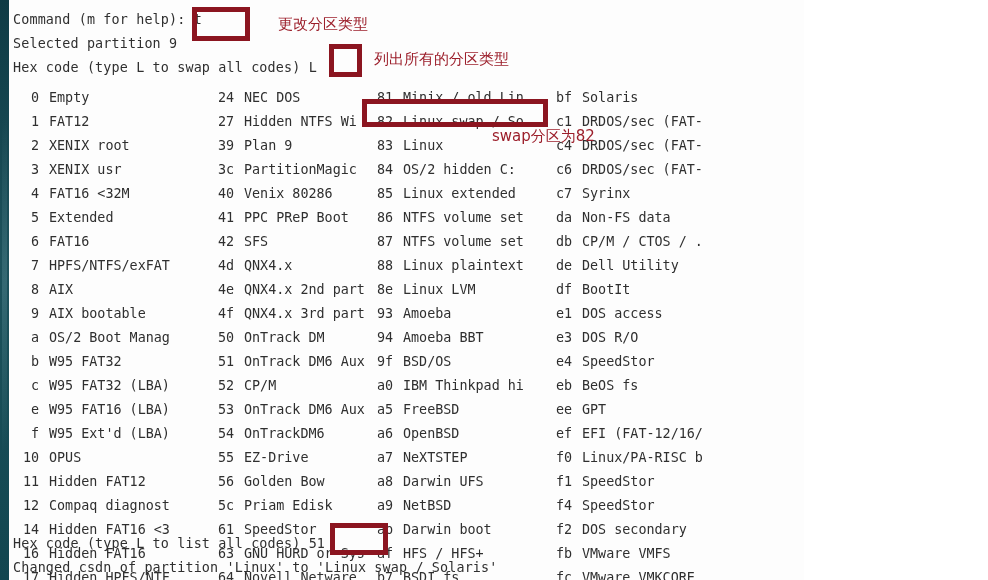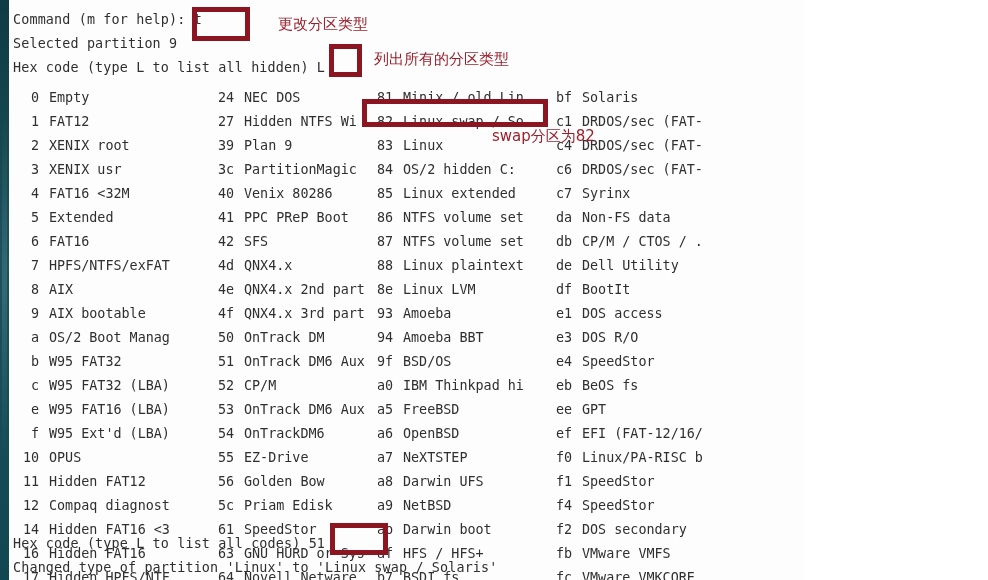--- a/index.html
+++ b/index.html
@@ -109,23 +109,23 @@
   }
 </style>
 </head>
 <body>
 
 <div id="screen">
 
   <div class="edge-strip"></div>
 
   <div class="term">
-    <div id="prompt-lines"><div class="term-line" style="top: 8px; left: 4px;">Command (m for help): t</div><div class="term-line" style="top: 32px; left: 4px;">Selected partition 9</div><div class="term-line" style="top: 56px; left: 4px;">Hex code (type L to list all hidden) L</div></div>
+    <div id="prompt-lines"><div class="term-line" style="top: 8px; left: 4px;">Command (m for help): t</div><div class="term-line" style="top: 32px; left: 4px;">Selected partition 9</div><div class="term-line" style="top: 56px; left: 4px;">Hex code (type L to swap all codes) L</div></div>
     <div id="table-rows"><div class="tbl-row" style="top: 86px;"><span class="c-code" style="left: 8px;">0</span><span class="c-name" style="left: 40px;">Empty</span><span class="c-code" style="left: 203px;">24</span><span class="c-name" style="left: 235px;">NEC DOS</span><span class="c-code" style="left: 362px;">81</span><span class="c-name" style="left: 394px;">Minix / old Lin</span><span class="c-code" style="left: 541px;">bf</span><span class="c-name" style="left: 573px;">Solaris</span></div><div class="tbl-row" style="top: 110px;"><span class="c-code" style="left: 8px;">1</span><span class="c-name" style="left: 40px;">FAT12</span><span class="c-code" style="left: 203px;">27</span><span class="c-name" style="left: 235px;">Hidden NTFS Wi</span><span class="c-code" style="left: 362px;">82</span><span class="c-name" style="left: 394px;">Linux swap / So</span><span class="c-code" style="left: 541px;">c1</span><span class="c-name" style="left: 573px;">DRDOS/sec (FAT-</span></div><div class="tbl-row" style="top: 134px;"><span class="c-code" style="left: 8px;">2</span><span class="c-name" style="left: 40px;">XENIX root</span><span class="c-code" style="left: 203px;">39</span><span class="c-name" style="left: 235px;">Plan 9</span><span class="c-code" style="left: 362px;">83</span><span class="c-name" style="left: 394px;">Linux</span><span class="c-code" style="left: 541px;">c4</span><span class="c-name" style="left: 573px;">DRDOS/sec (FAT-</span></div><div class="tbl-row" style="top: 158px;"><span class="c-code" style="left: 8px;">3</span><span class="c-name" style="left: 40px;">XENIX usr</span><span class="c-code" style="left: 203px;">3c</span><span class="c-name" style="left: 235px;">PartitionMagic</span><span class="c-code" style="left: 362px;">84</span><span class="c-name" style="left: 394px;">OS/2 hidden C:</span><span class="c-code" style="left: 541px;">c6</span><span class="c-name" style="left: 573px;">DRDOS/sec (FAT-</span></div><div class="tbl-row" style="top: 182px;"><span class="c-code" style="left: 8px;">4</span><span class="c-name" style="left: 40px;">FAT16 &lt;32M</span><span class="c-code" style="left: 203px;">40</span><span class="c-name" style="left: 235px;">Venix 80286</span><span class="c-code" style="left: 362px;">85</span><span class="c-name" style="left: 394px;">Linux extended</span><span class="c-code" style="left: 541px;">c7</span><span class="c-name" style="left: 573px;">Syrinx</span></div><div class="tbl-row" style="top: 206px;"><span class="c-code" style="left: 8px;">5</span><span class="c-name" style="left: 40px;">Extended</span><span class="c-code" style="left: 203px;">41</span><span class="c-name" style="left: 235px;">PPC PReP Boot</span><span class="c-code" style="left: 362px;">86</span><span class="c-name" style="left: 394px;">NTFS volume set</span><span class="c-code" style="left: 541px;">da</span><span class="c-name" style="left: 573px;">Non-FS data</span></div><div class="tbl-row" style="top: 230px;"><span class="c-code" style="left: 8px;">6</span><span class="c-name" style="left: 40px;">FAT16</span><span class="c-code" style="left: 203px;">42</span><span class="c-name" style="left: 235px;">SFS</span><span class="c-code" style="left: 362px;">87</span><span class="c-name" style="left: 394px;">NTFS volume set</span><span class="c-code" style="left: 541px;">db</span><span class="c-name" style="left: 573px;">CP/M / CTOS / .</span></div><div class="tbl-row" style="top: 254px;"><span class="c-code" style="left: 8px;">7</span><span class="c-name" style="left: 40px;">HPFS/NTFS/exFAT</span><span class="c-code" style="left: 203px;">4d</span><span class="c-name" style="left: 235px;">QNX4.x</span><span class="c-code" style="left: 362px;">88</span><span class="c-name" style="left: 394px;">Linux plaintext</span><span class="c-code" style="left: 541px;">de</span><span class="c-name" style="left: 573px;">Dell Utility</span></div><div class="tbl-row" style="top: 278px;"><span class="c-code" style="left: 8px;">8</span><span class="c-name" style="left: 40px;">AIX</span><span class="c-code" style="left: 203px;">4e</span><span class="c-name" style="left: 235px;">QNX4.x 2nd part</span><span class="c-code" style="left: 362px;">8e</span><span class="c-name" style="left: 394px;">Linux LVM</span><span class="c-code" style="left: 541px;">df</span><span class="c-name" style="left: 573px;">BootIt</span></div><div class="tbl-row" style="top: 302px;"><span class="c-code" style="left: 8px;">9</span><span class="c-name" style="left: 40px;">AIX bootable</span><span class="c-code" style="left: 203px;">4f</span><span class="c-name" style="left: 235px;">QNX4.x 3rd part</span><span class="c-code" style="left: 362px;">93</span><span class="c-name" style="left: 394px;">Amoeba</span><span class="c-code" style="left: 541px;">e1</span><span class="c-name" style="left: 573px;">DOS access</span></div><div class="tbl-row" style="top: 326px;"><span class="c-code" style="left: 8px;">a</span><span class="c-name" style="left: 40px;">OS/2 Boot Manag</span><span class="c-code" style="left: 203px;">50</span><span class="c-name" style="left: 235px;">OnTrack DM</span><span class="c-code" style="left: 362px;">94</span><span class="c-name" style="left: 394px;">Amoeba BBT</span><span class="c-code" style="left: 541px;">e3</span><span class="c-name" style="left: 573px;">DOS R/O</span></div><div class="tbl-row" style="top: 350px;"><span class="c-code" style="left: 8px;">b</span><span class="c-name" style="left: 40px;">W95 FAT32</span><span class="c-code" style="left: 203px;">51</span><span class="c-name" style="left: 235px;">OnTrack DM6 Aux</span><span class="c-code" style="left: 362px;">9f</span><span class="c-name" style="left: 394px;">BSD/OS</span><span class="c-code" style="left: 541px;">e4</span><span class="c-name" style="left: 573px;">SpeedStor</span></div><div class="tbl-row" style="top: 374px;"><span class="c-code" style="left: 8px;">c</span><span class="c-name" style="left: 40px;">W95 FAT32 (LBA)</span><span class="c-code" style="left: 203px;">52</span><span class="c-name" style="left: 235px;">CP/M</span><span class="c-code" style="left: 362px;">a0</span><span class="c-name" style="left: 394px;">IBM Thinkpad hi</span><span class="c-code" style="left: 541px;">eb</span><span class="c-name" style="left: 573px;">BeOS fs</span></div><div class="tbl-row" style="top: 398px;"><span class="c-code" style="left: 8px;">e</span><span class="c-name" style="left: 40px;">W95 FAT16 (LBA)</span><span class="c-code" style="left: 203px;">53</span><span class="c-name" style="left: 235px;">OnTrack DM6 Aux</span><span class="c-code" style="left: 362px;">a5</span><span class="c-name" style="left: 394px;">FreeBSD</span><span class="c-code" style="left: 541px;">ee</span><span class="c-name" style="left: 573px;">GPT</span></div><div class="tbl-row" style="top: 422px;"><span class="c-code" style="left: 8px;">f</span><span class="c-name" style="left: 40px;">W95 Ext'd (LBA)</span><span class="c-code" style="left: 203px;">54</span><span class="c-name" style="left: 235px;">OnTrackDM6</span><span class="c-code" style="left: 362px;">a6</span><span class="c-name" style="left: 394px;">OpenBSD</span><span class="c-code" style="left: 541px;">ef</span><span class="c-name" style="left: 573px;">EFI (FAT-12/16/</span></div><div class="tbl-row" style="top: 446px;"><span class="c-code" style="left: 8px;">10</span><span class="c-name" style="left: 40px;">OPUS</span><span class="c-code" style="left: 203px;">55</span><span class="c-name" style="left: 235px;">EZ-Drive</span><span class="c-code" style="left: 362px;">a7</span><span class="c-name" style="left: 394px;">NeXTSTEP</span><span class="c-code" style="left: 541px;">f0</span><span class="c-name" style="left: 573px;">Linux/PA-RISC b</span></div><div class="tbl-row" style="top: 470px;"><span class="c-code" style="left: 8px;">11</span><span class="c-name" style="left: 40px;">Hidden FAT12</span><span class="c-code" style="left: 203px;">56</span><span class="c-name" style="left: 235px;">Golden Bow</span><span class="c-code" style="left: 362px;">a8</span><span class="c-name" style="left: 394px;">Darwin UFS</span><span class="c-code" style="left: 541px;">f1</span><span class="c-name" style="left: 573px;">SpeedStor</span></div><div class="tbl-row" style="top: 494px;"><span class="c-code" style="left: 8px;">12</span><span class="c-name" style="left: 40px;">Compaq diagnost</span><span class="c-code" style="left: 203px;">5c</span><span class="c-name" style="left: 235px;">Priam Edisk</span><span class="c-code" style="left: 362px;">a9</span><span class="c-name" style="left: 394px;">NetBSD</span><span class="c-code" style="left: 541px;">f4</span><span class="c-name" style="left: 573px;">SpeedStor</span></div><div class="tbl-row" style="top: 518px;"><span class="c-code" style="left: 8px;">14</span><span class="c-name" style="left: 40px;">Hidden FAT16 &lt;3</span><span class="c-code" style="left: 203px;">61</span><span class="c-name" style="left: 235px;">SpeedStor</span><span class="c-code" style="left: 362px;">ab</span><span class="c-name" style="left: 394px;">Darwin boot</span><span class="c-code" style="left: 541px;">f2</span><span class="c-name" style="left: 573px;">DOS secondary</span></div><div class="tbl-row" style="top: 542px;"><span class="c-code" style="left: 8px;">16</span><span class="c-name" style="left: 40px;">Hidden FAT16</span><span class="c-code" style="left: 203px;">63</span><span class="c-name" style="left: 235px;">GNU HURD or Sys</span><span class="c-code" style="left: 362px;">af</span><span class="c-name" style="left: 394px;">HFS / HFS+</span><span class="c-code" style="left: 541px;">fb</span><span class="c-name" style="left: 573px;">VMware VMFS</span></div><div class="tbl-row" style="top: 566px;"><span class="c-code" style="left: 8px;">17</span><span class="c-name" style="left: 40px;">Hidden HPFS/NTF</span><span class="c-code" style="left: 203px;">64</span><span class="c-name" style="left: 235px;">Novell Netware</span><span class="c-code" style="left: 362px;">b7</span><span class="c-name" style="left: 394px;">BSDI fs</span><span class="c-code" style="left: 541px;">fc</span><span class="c-name" style="left: 573px;">VMware VMKCORE</span></div></div>
-    <div id="footer-lines"><div class="term-line" style="top: 532px; left: 4px;">Hex code (type L to list all codes) 51</div><div class="term-line" style="top: 556px; left: 4px;">Changed type of partition 'Linux' to 'Linux swap / Solaris'</div></div>
+    <div id="footer-lines"><div class="term-line" style="top: 532px; left: 4px;">Hex code (type L to list all codes) 51</div><div class="term-line" style="top: 556px; left: 4px;">Changed csdn of partition 'Linux' to 'Linux swap / Solaris'</div></div>
   </div>
 
   <div id="annotation-boxes">
       <div class="redbox" style="left: 192px; top: 7px; width: 58px; height: 34px; border-color: rgb(139, 21, 32);"></div>
       <div class="redbox" style="left: 329px; top: 44px; width: 33px; height: 33px; border-color: rgb(139, 21, 32);"></div>
       <div class="redbox" style="left: 362px; top: 99px; width: 186px; height: 28px; border-color: rgb(139, 21, 32);"></div>
       <div class="redbox" style="left: 330px; top: 523px; width: 58px; height: 32px; border-color: rgb(139, 21, 32);"></div>
     </div>
   <div id="annotation-notes">
       <div class="cn-note" style="left: 278px; top: 15px; color: rgb(156, 31, 43);">更改分区类型</div>

